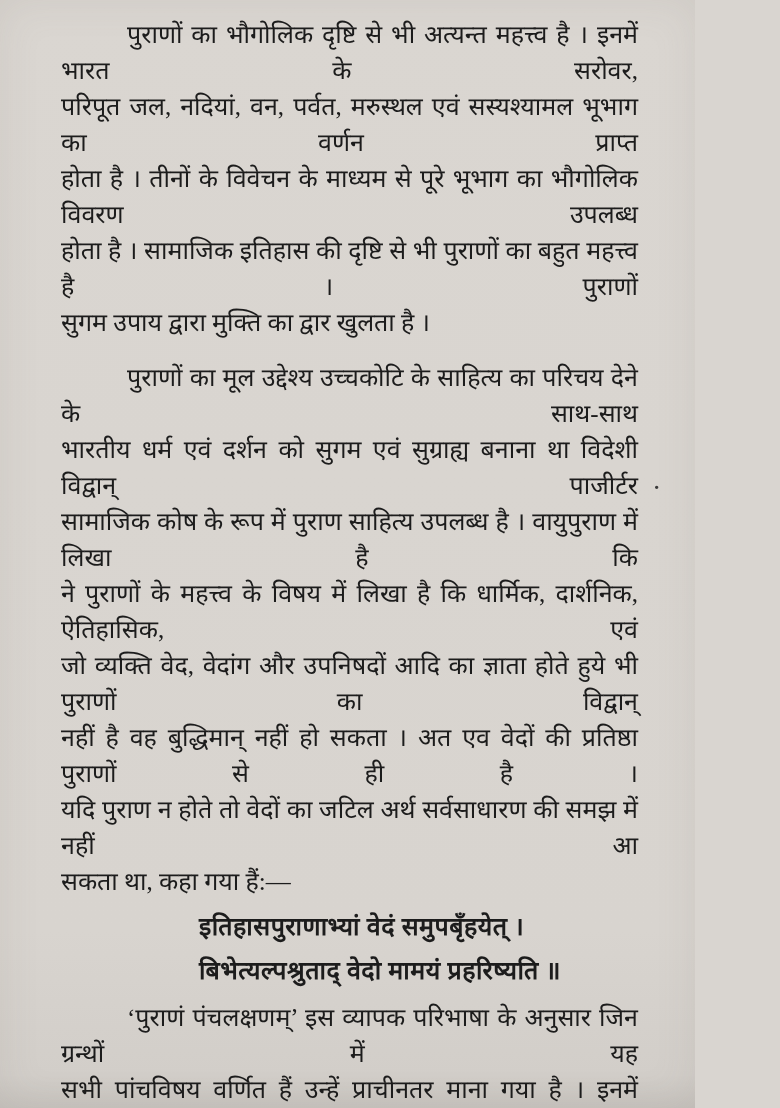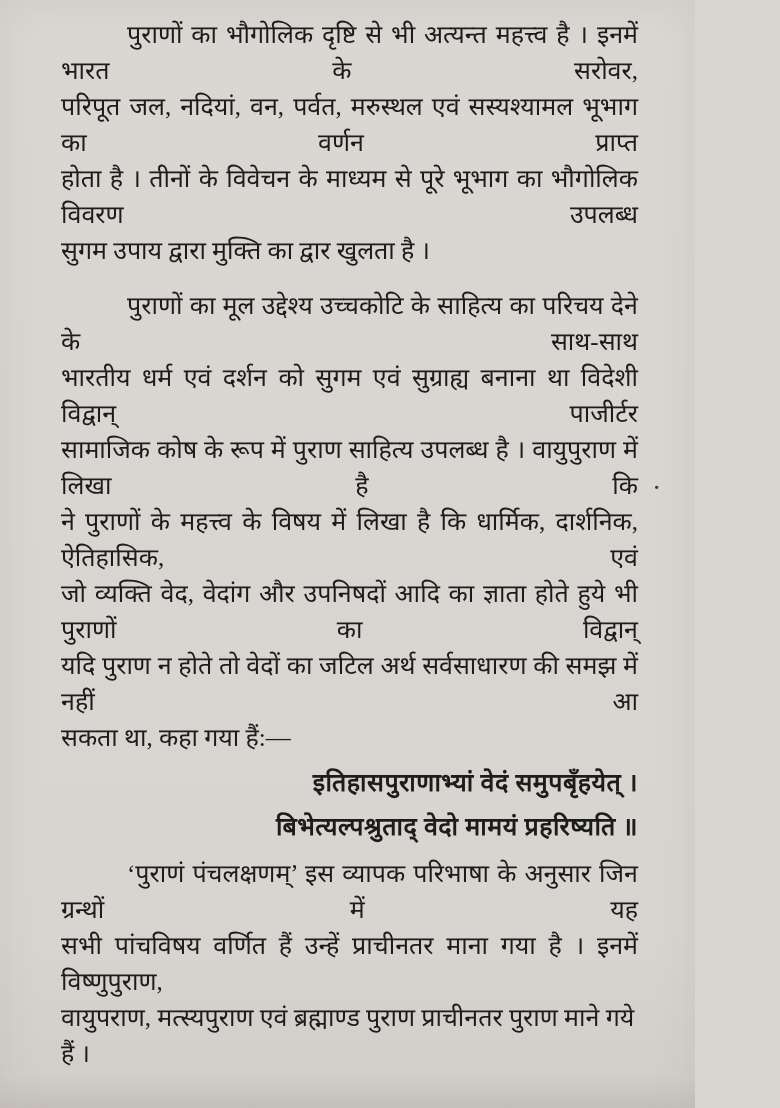--- a/index.html
+++ b/index.html
@@ -34,49 +34,51 @@
   .line.last {
     text-align: left;
     text-align-last: left;
   }
   .line.first { text-indent: 66px; }
   .verse { margin: 5px 0 7px 0; }
   .verse .vline {
     font-weight: bold;
     line-height: 44px;
     margin-left: 138px;
-    text-align: right;
+    text-align: left;
     letter-spacing: 0.5px;
   }
   .ink-dot {
     position: absolute;
     left: 652px;
     top: 470px;
     font-size: 28px;
     color: #3a3a3a;
   }
 </style>
 </head>
 <body>
 
 <div class="page">
 
   <div class="para">
     <div class="line first">पुराणों का भौगोलिक दृष्टि से भी अत्यन्त महत्त्व है । इनमें भारत के सरोवर,</div>
     <div class="line">परिपूत जल, नदियां, वन, पर्वत, मरुस्थल एवं सस्यश्यामल भूभाग का वर्णन प्राप्त</div>
     <div class="line">होता है । तीनों के विवेचन के माध्यम से पूरे भूभाग का भौगोलिक विवरण उपलब्ध</div>
+    <div class="line">होता है । सामाजिक इतिहास की दृष्टि से भी पुराणों का बहुत महत्त्व है । पुराणों</div>
     <div class="line last">सुगम उपाय द्वारा मुक्ति का द्वार खुलता है ।</div>
   </div>
 
   <div class="para">
     <div class="line first">पुराणों का मूल उद्देश्य उच्चकोटि के साहित्य का परिचय देने के साथ-साथ</div>
     <div class="line">भारतीय धर्म एवं दर्शन को सुगम एवं सुग्राह्य बनाना था विदेशी विद्वान् पाजीर्टर</div>
     <div class="line">सामाजिक कोष के रूप में पुराण साहित्य उपलब्ध है । वायुपुराण में लिखा है कि</div>
     <div class="line">ने पुराणों के महत्त्व के विषय में लिखा है कि धार्मिक, दार्शनिक, ऐतिहासिक, एवं</div>
     <div class="line">जो व्यक्ति वेद, वेदांग और उपनिषदों आदि का ज्ञाता होते हुये भी पुराणों का विद्वान्</div>
+    <div class="line">नहीं है वह बुद्धिमान् नहीं हो सकता । अत एव वेदों की प्रतिष्ठा पुराणों से ही है ।</div>
     <div class="line">यदि पुराण न होते तो वेदों का जटिल अर्थ सर्वसाधारण की समझ में नहीं आ</div>
     <div class="line last">सकता था, कहा गया हैं:—</div>
   </div>
 
   <div class="verse">
     <div class="vline">इतिहासपुराणाभ्यां वेदं समुपबृँहयेत् ।</div>
     <div class="vline">बिभेत्यल्पश्रुताद् वेदो मामयं प्रहरिष्यति ॥</div>
   </div>
 
   <div class="para">

